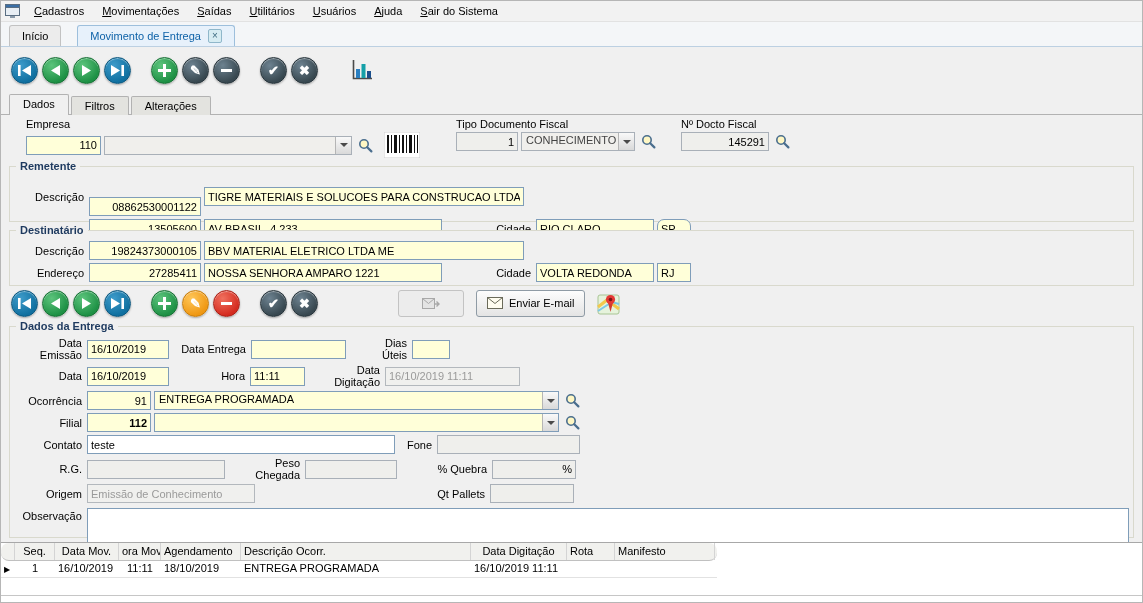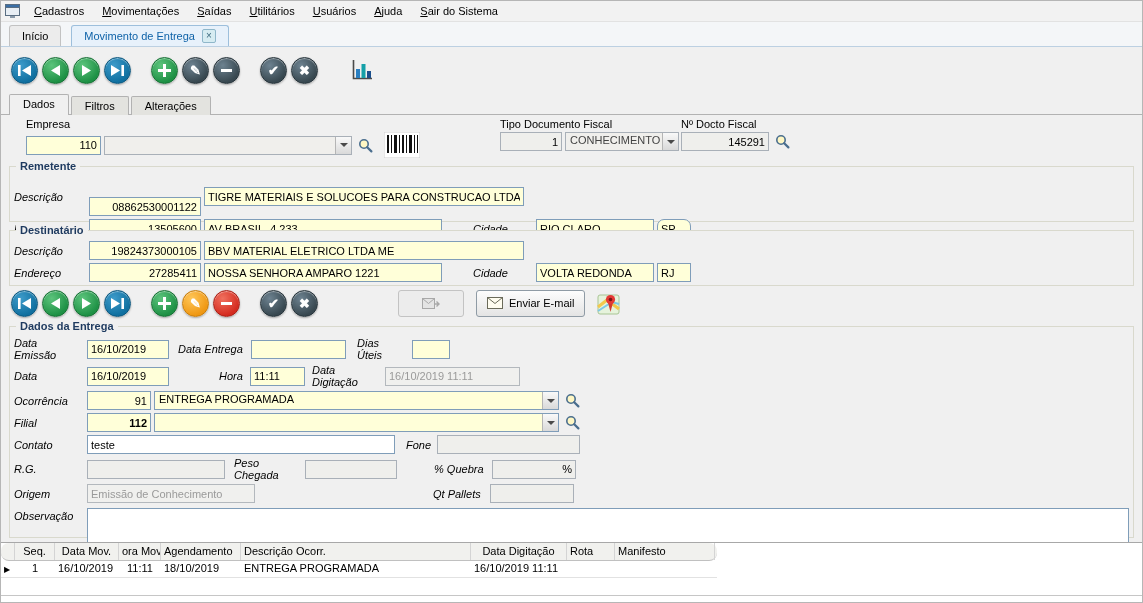--- a/index.html
+++ b/index.html
@@ -7,21 +7,21 @@
   body { font-family:"Liberation Sans", sans-serif; font-size:11px; color:#000; }
   .window { position:relative; width:1143px; height:603px; background:#f0f0f0; overflow:hidden; border:1px solid #b6b6b6; }
 
   
   .menubar { height:21px; background:#f2f2f2; border-bottom:1px solid #e2e2e2; display:flex; align-items:center; padding-left:2px; }
   .app-icon { width:18px; height:16px; display:flex; align-items:center; justify-content:center; margin-right:4px; }
   .menu-item { display:inline-block; padding:3px 9px; cursor:default; }
   .menu-item::first-letter { text-decoration:underline; }
 
   
-  .tabstrip { height:25px; background:#f4f6f8; display:flex; align-items:flex-end; padding-left:8px; gap:10px; border-bottom:1px solid #bcd0e2; }
+  .tabstrip { height:25px; background:#f4f6f8; display:flex; align-items:flex-end; padding-left:8px; gap:16px; border-bottom:1px solid #bcd0e2; }
   .tab { height:21px; padding:3px 12px; background:#ececec; border:1px solid #c2c2c2; border-bottom:none; border-radius:3px 3px 0 0; display:flex; align-items:center; gap:7px; }
   .tab.active { background:#e7f1fb; border-color:#9dbfdc; color:#0e62a8; }
   .tab-close { width:14px; height:14px; background:#d6ecf2; border:1px solid #8fb7ca; color:#3f6d82; font-size:10px; line-height:11px; text-align:center; border-radius:2px; }
 
   
   .toolbar { display:flex; align-items:center; padding:0 10px; gap:4px; }
   .toolbar.tb1 { height:46px; }
   .toolbar.tb2 { height:34px; }
   .sp  { width:12px; }
   .sp-lg { width:25px; }
@@ -47,21 +47,21 @@
   .field { border:1px solid #7f9db9; background:#fff; height:19px; padding:1px 3px; font:inherit; color:#000; }
   .field.yellow { background:#ffffd9; }
   .field.gray { background:#efefec; border-color:#a9b0b8; }
   .field.dis { background:#f0f0ee; border-color:#b3b8bd; color:#9a9a9a; }
   .right { text-align:right; }
   .combo { display:flex; border:1px solid #7f9db9; height:19px; background:#ffffd9; }
   .combo.gray { background:#f0efec; border-color:#a9b0b8; color:#444; }
   .combo-text { flex:1; padding:1px 4px; overflow:hidden; white-space:nowrap; }
   .combo-btn { width:16px; background:linear-gradient(#f9f9f9,#d9d9d9); border-left:1px solid #b5b5b5; display:flex; align-items:center; justify-content:center; }
   .arr { width:0; height:0; border-left:4px solid transparent; border-right:4px solid transparent; border-top:4px solid #4a4a4a; }
-  .lbl { display:inline-block; text-align:left; padding-right:2px;font-style:italic; }
+  .lbl { display:inline-block; text-align:right; padding-right:2px; }
   .lbl-top { margin-bottom:2px; }
   .mag { display:flex; align-items:center; margin-left:3px; cursor:pointer; }
 
   
   .hdr { position:relative; height:44px; }
   .hblock { position:absolute; top:3px; }
   .hrow { display:flex; align-items:center; gap:3px; }
 
   
   .group { position:relative; margin:0 8px; border:1px solid #d9d9cd; background:#f0f0f0; padding:10px 4px 3px 4px; }
@@ -207,21 +207,21 @@
                 <rect x="18" y="3" width="2" height="18"></rect>
                 <rect x="22" y="3" width="1" height="18"></rect>
                 <rect x="25" y="3" width="3" height="18"></rect>
                 <rect x="30" y="3" width="1" height="18"></rect>
                 <rect x="33" y="3" width="1" height="18"></rect>
               </g>
             </svg>
           </span>
       </div>
     </div>
-    <div class="hblock" style="left:455px;margin-left:44px;">
+    <div class="hblock" style="left:455px;">
       <div class="lbl-top">Tipo Documento Fiscal</div>
       <div class="hrow">
         <input class="field gray right" style="width: 62px;" value="1">
         <div class="combo gray" style="width:114px">
           <span class="combo-text">CONHECIMENTO</span>
           <span class="combo-btn">
               <span class="arr"></span>
             </span>
         </div>
         <span class="mag">

